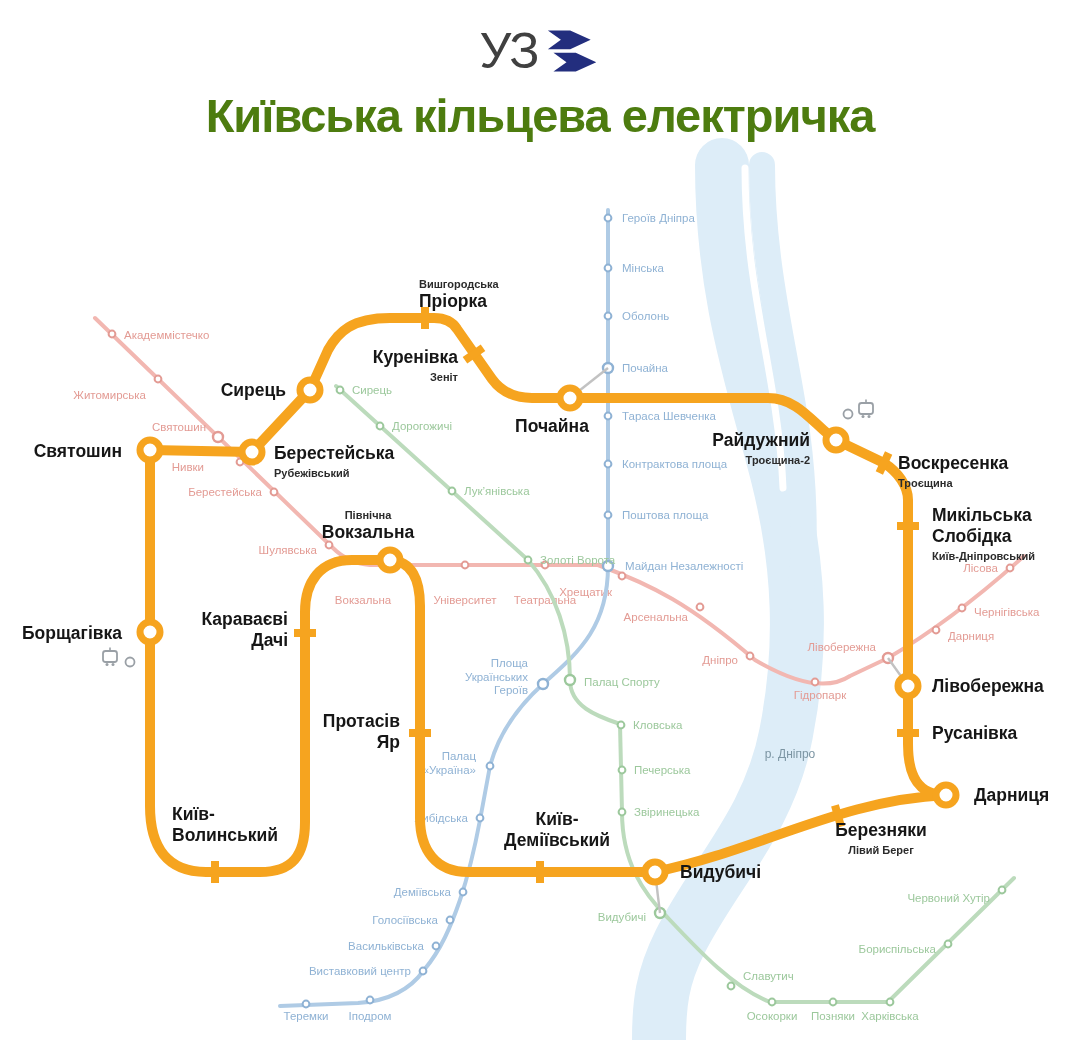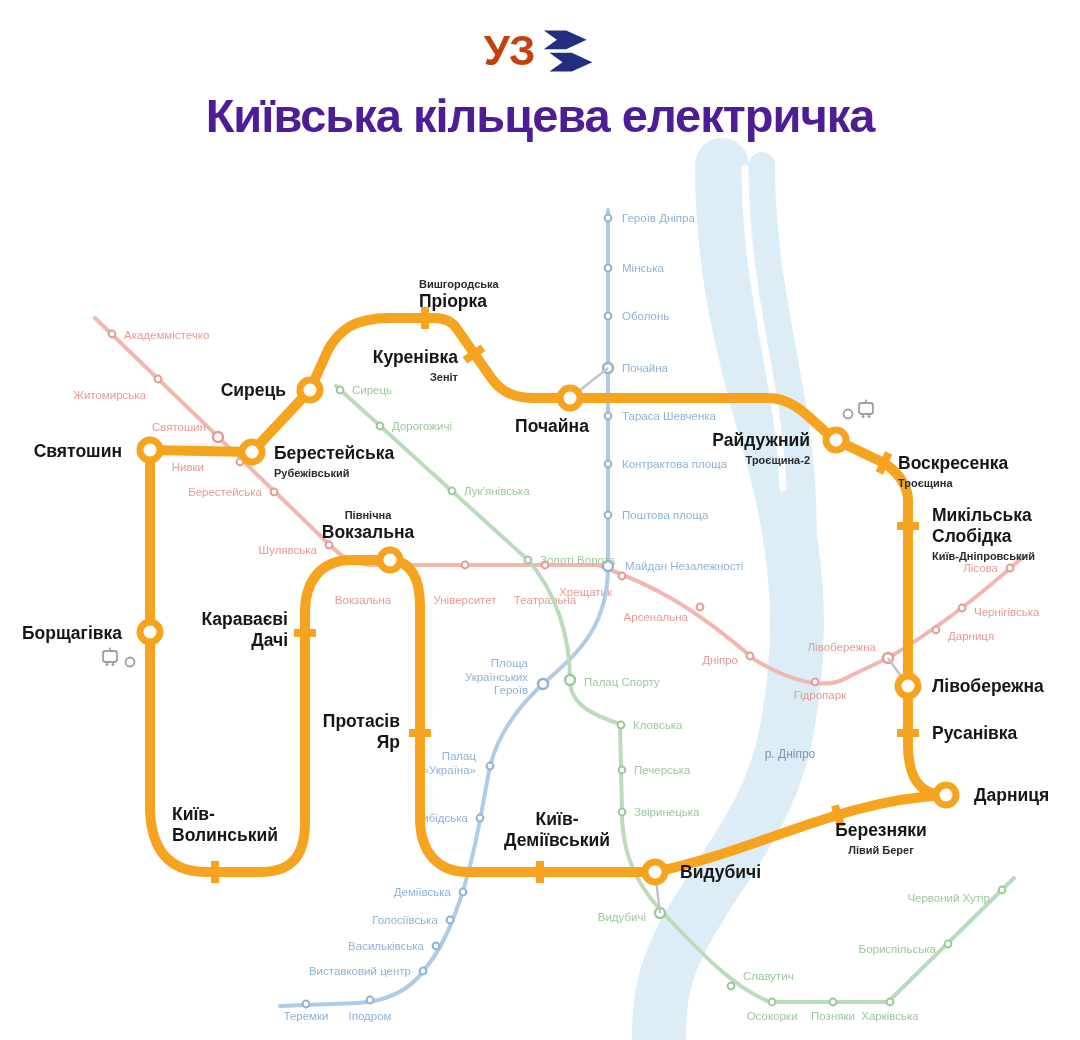--- a/index.html
+++ b/index.html
@@ -1,24 +1,24 @@
 <!DOCTYPE html>
 <html><head>
 <meta charset="utf-8">
 <style>
   html,body{margin:0;padding:0;background:#ffffff;}
   .stage{position:relative;width:1080px;height:1040px;background:#ffffff;overflow:hidden;
          font-family:"Liberation Sans",sans-serif;}
   .map-svg{position:absolute;left:0;top:0;}
   .header{position:absolute;left:0;top:22px;width:100%;text-align:center;z-index:2;pointer-events:none;}
   .logo{display:flex;align-items:center;justify-content:center;gap:8px;height:58px;}
-  .logo-text{font-size:42px;font-weight:700;color:#c2410c;letter-spacing:-1px;line-height:1;}
+  .logo-text{font-size:50px;font-weight:400;color:#404040;letter-spacing:-1px;line-height:1;}
   .logo-arrows{width:54px;height:44px;}
   .logo-arrows path{fill:#232E7E;}
-  .title{margin:10px 0 0 0;font-size:47px;font-weight:800;color:#4c1d95;letter-spacing:-1px;line-height:1.1;}
+  .title{margin:10px 0 0 0;font-size:47px;font-weight:800;color:#4d7c0f;letter-spacing:-1px;line-height:1.1;}
   svg text{font-family:"Liberation Sans",sans-serif;}
 </style>
 </head>
 <body>
 
 <div class="stage">
 
   <svg id="map" class="map-svg" width="1080" height="1040" viewBox="0 0 1080 1040">
       <path d="M 722,165 C 722,300 756,390 778,478 C 800,566 803,648 786,734 C 769,822 714,874 680,942 C 662,978 659,1004 659,1040" stroke="#DDEDF8" stroke-width="54" fill="none" stroke-linecap="round"></path>
       <path d="M 762,165 C 762,268 786,352 797,432 C 805,492 806,545 800,600" stroke="#DDEDF8" stroke-width="26" fill="none" stroke-linecap="round"></path>

